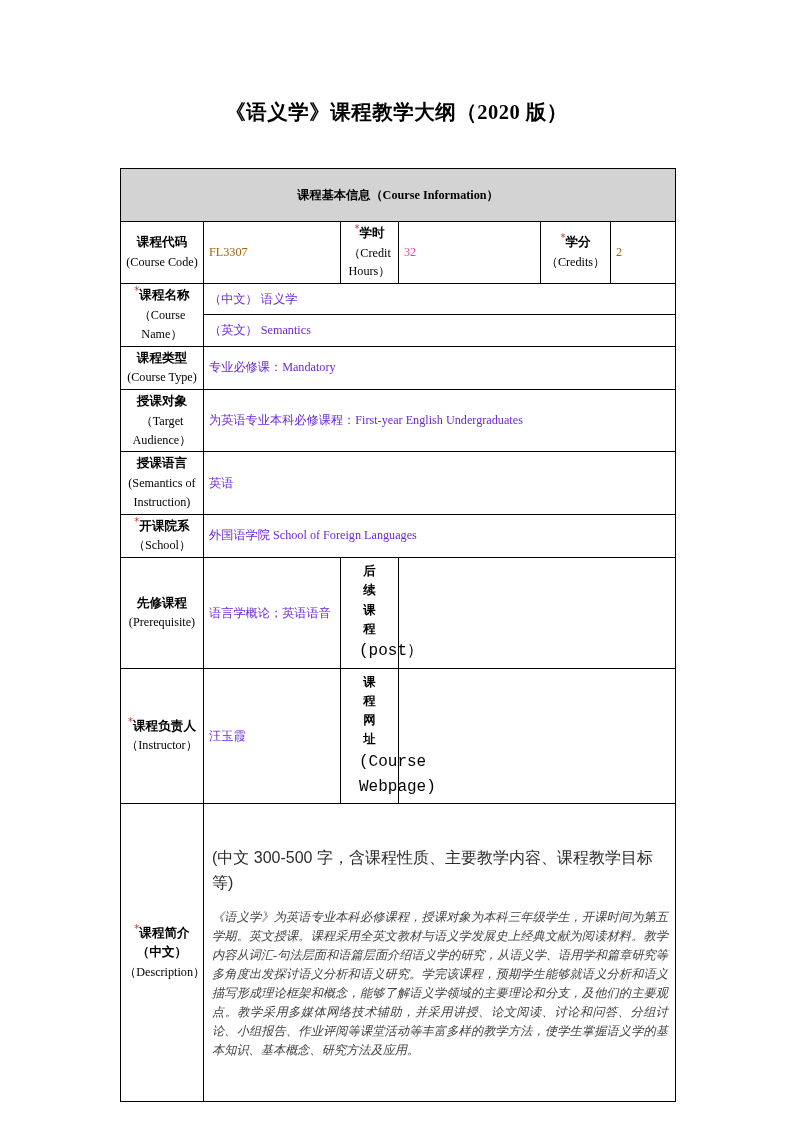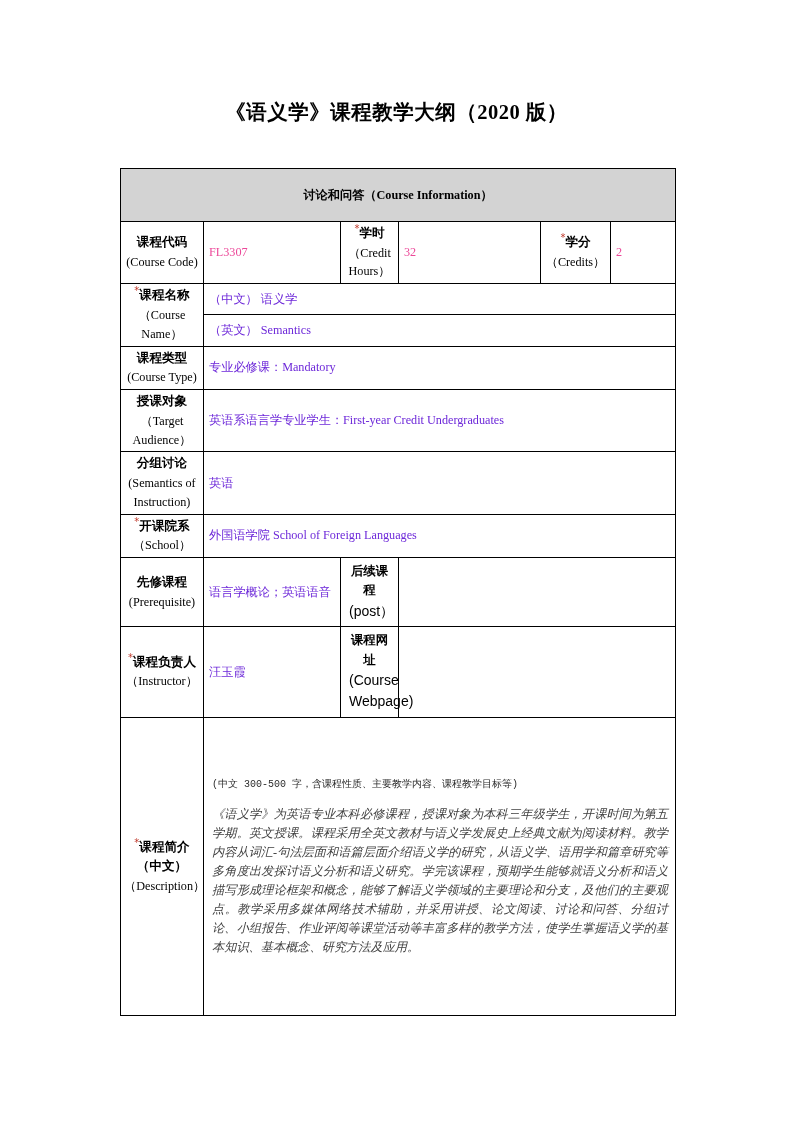--- a/index.html
+++ b/index.html
@@ -74,63 +74,63 @@
     font-family: "Liberation Serif", "DejaVu Serif", serif;
     font-size: 12.2px;
     display: block;
   }
   .lbl.inlinewrap .en { display: inline; }
   .val {
     padding: 5px 4px 5px 5px !important;
     color: #6d28d9;
     font-size: 12.2px;
   }
-  .val.black { color: #ec4899; }
+  .val.black { color: #a16207; }
   .val.red { color: #ec4899; }
   .req {
     color: #c0392b;
     font-size: 10px;
     vertical-align: super;
     line-height: 0;
     font-family: "DejaVu Sans", sans-serif;
   }
   .desc-cell {
     padding: 6px 7px 6px 8px !important;
     vertical-align: top;
     color: #3f3f3f;
     font-size: 12.6px;
     line-height: 1.62;
     height: 285px;
   }
   .desc-note {
-    font-family: Liberation Mono, monospace;
-    font-size: 10px;
+    font-family: Liberation Sans, sans-serif;
+    font-size: 16px;
     color: #2b2b2b;
     display: block;
     margin-bottom: 13px;
   }
   .desc-body {
     display: block;
     text-align: justify;
     text-justify: inter-ideograph;
     font-style: italic;
   }
   .sub-lbl {
     text-align: center;
-    padding: 4px 8px !important;
+    padding: 4px 18px !important;
   }
   .sub-lbl .cn {
     font-family: "Liberation Sans", "DejaVu Sans", sans-serif;
     font-weight: bold;
     font-size: 12.4px;
     display: block;
   }
   .sub-lbl .en {
-    font-family: Liberation Sans, sans-serif;
-    font-size: 14px;
+    font-family: Liberation Mono, monospace;
+    font-size: 16px;
     display: block;
   }
   .cjk-val { font-family: "Liberation Serif", "DejaVu Serif", serif; }
 </style>
 </head>
 <body>
 
 <div class="page">
 
   <div class="doc-title">《语义学》课程教学大纲（2020 版）</div>
@@ -141,21 +141,21 @@
       <col style="width:137px">
       <col style="width:58px">
       <col style="width:142px">
       <col style="width:70px">
       <col style="width:65px">
     </colgroup>
 
     <tbody>
         <tr>
       <td class="hdr" colspan="6">
-        <span class="cn">讨论和问答</span><span class="en">（Course Information）</span>
+        <span class="cn">课程基本信息</span><span class="en">（Course Information）</span>
       </td>
     </tr>
 
     <tr>
       <td class="lbl">
         <span class="cn">课程代码</span>
         <span class="en">(Course Code)</span>
       </td>
       <td class="val black">FL3307</td>
       <td class="lbl">
@@ -194,26 +194,26 @@
         <span class="en">(Course Type)</span>
       </td>
       <td class="val" colspan="5">专业必修课：Mandatory</td>
     </tr>
 
     <tr>
       <td class="lbl">
         <span class="cn">授课对象</span>
         <span class="en">（Target Audience）</span>
       </td>
-      <td class="val" colspan="5">英语系语言学专业学生：First-year Credit Undergraduates</td>
-    </tr>
-
-    <tr>
-      <td class="lbl">
-        <span class="cn">分组讨论</span>
+      <td class="val" colspan="5">为英语专业本科必修课程：First-year English Undergraduates</td>
+    </tr>
+
+    <tr>
+      <td class="lbl">
+        <span class="cn">授课语言</span>
         <span class="en">(Semantics of Instruction)</span>
       </td>
       <td class="val" colspan="5">英语</td>
     </tr>
 
     <tr>
       <td class="lbl">
         <span class="req">*</span><span class="cn">开课院系</span>
         <span class="en">（School）</span>
       </td>

